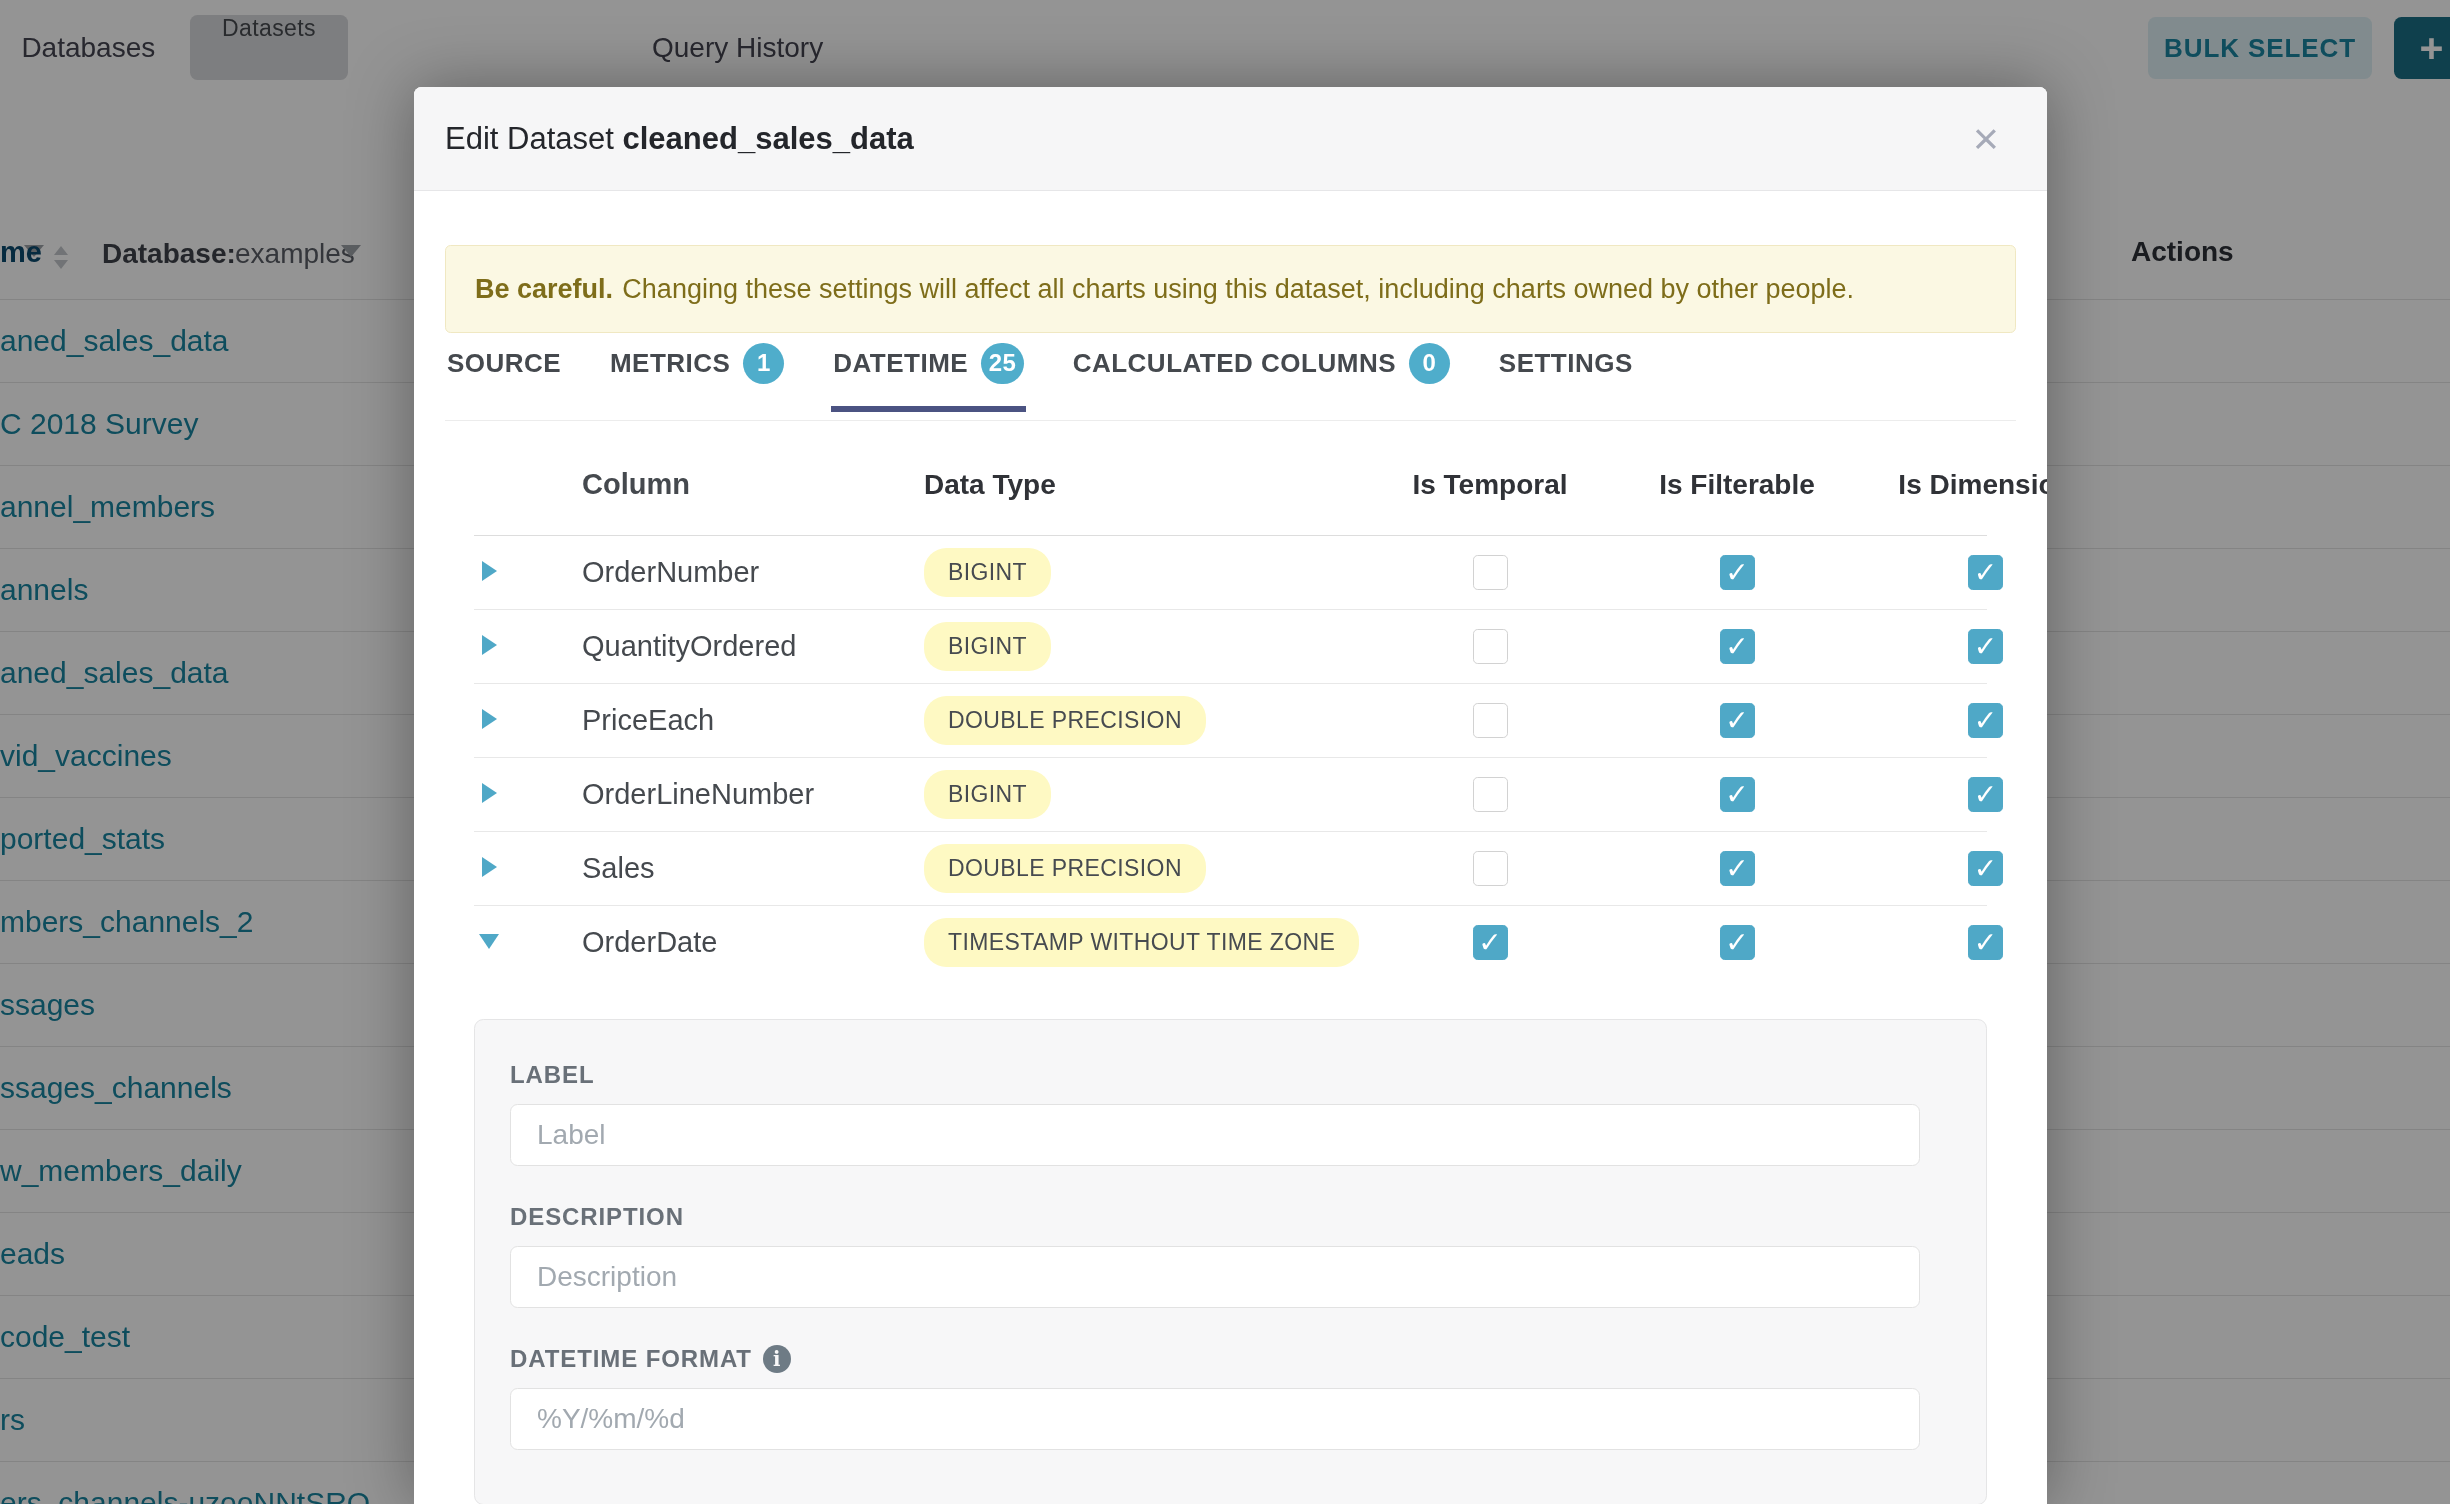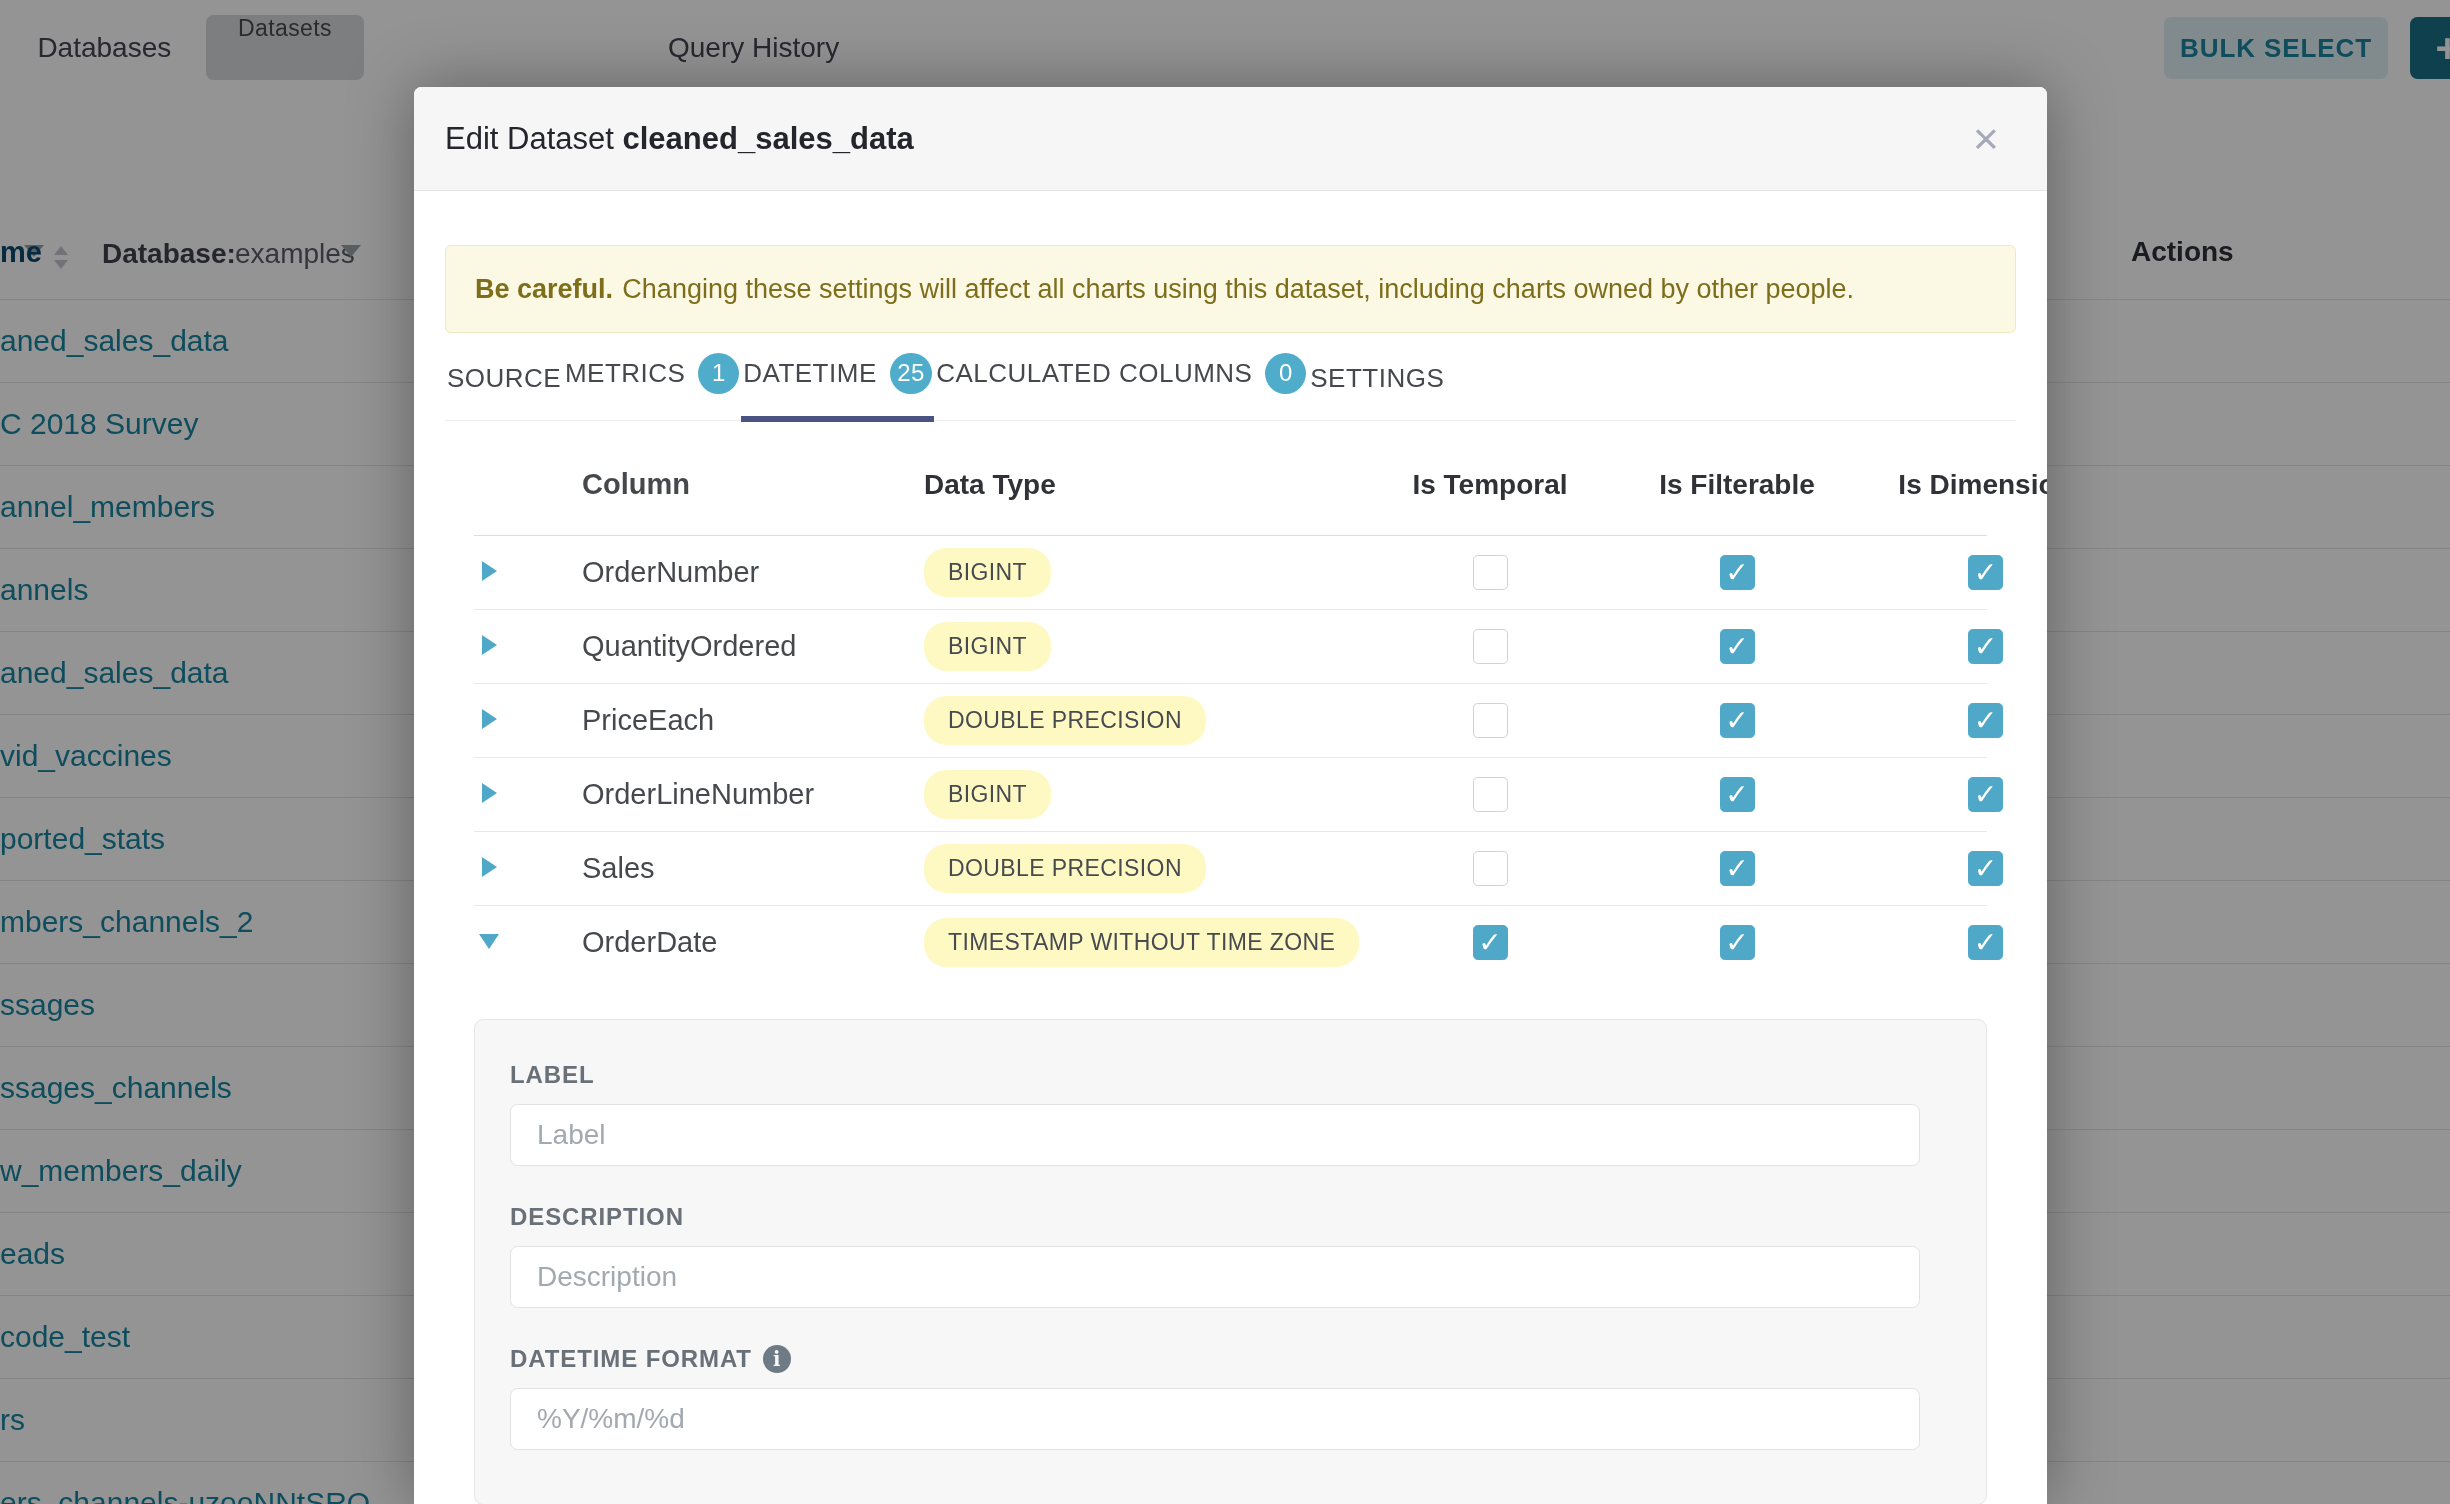--- a/index.html
+++ b/index.html
@@ -3,21 +3,21 @@
 <meta charset="utf-8">
 <style>
   html,body{margin:0;padding:0;}
   body{
     width:2450px;height:1505px;overflow:hidden;position:relative;
     font-family:"Liberation Sans","DejaVu Sans",sans-serif;
     background:#ffffff;
   }
   
   .page{position:absolute;inset:0;background:#fff;}
-  .navbar{position:absolute;top:0;left:0;right:0;height:96px;background:#fff;border-bottom:1.9px solid #E2E2E2;margin-left:16px;}
+  .navbar{position:absolute;top:0;left:0;right:0;height:96px;background:#fff;border-bottom:1.9px solid #E2E2E2;}
   .nav-item{position:absolute;top:0;height:96px;display:flex;align-items:center;font-size:28px;color:#454552;}
   .nav-item.pill{top:15px;height:65px;padding:0 32px;background:#D8D9DC;border-radius:7.5px;}
   .bulk-btn{position:absolute;left:2148px;top:17px;width:224px;height:62px;border-radius:7.5px;background:#DFF0F5;
     color:#1A85A0;font-weight:700;font-size:26px;letter-spacing:0.9px;display:flex;align-items:center;justify-content:center;text-align:right;}
   .plus-btn{position:absolute;left:2394px;top:17px;width:75px;height:62px;border-radius:7.5px 0 0 7.5px;background:#1A6E85;
     color:#fff;font-size:41px;font-weight:700;display:flex;align-items:center;justify-content:center;}
   .filterbar{position:absolute;top:96px;left:0;right:0;height:118px;background:#fff;}
   .caret-down{width:0;height:0;border-left:10.3px solid transparent;border-right:10.3px solid transparent;border-top:12px solid #9DA2A8;display:inline-block;}
   .fb-caret1{position:absolute;left:24px;top:149px;}
   .db-label{position:absolute;left:102px;top:142px;font-size:28px;font-weight:700;color:#3F434A;}
@@ -38,21 +38,21 @@
   .modal{position:absolute;left:414px;top:87px;width:1633px;height:1418px;background:#fff;border-radius:7.5px 7.5px 0 0;
     box-shadow:0 0 65px rgba(0,0,0,0.35);overflow:hidden;}
   .modal-header{height:103px;background:#F6F6F7;border-bottom:1.9px solid #E6E6E8;display:flex;align-items:center;padding:0 48px 0 31px;}
   .modal-title{font-size:31px;color:#24262B;}
   .modal-title b{font-weight:700;}
   .close-x{margin-left:auto;font-size:45px;color:#A6AAB8;line-height:1;cursor:pointer;}
   .modal-body{padding:0 31px;}
   .banner{margin-top:54px;height:88px;background:#FBF8E3;border:0.9px solid #F0E8C2;border-radius:5.6px;
     display:flex;align-items:center;padding:16px 29px;font-size:27px;color:#7E6D1A;box-sizing:border-box;}
   .banner b{font-weight:700;margin-right:9.3px;white-space:nowrap;}
-  .tabs{display:flex;align-items:flex-end;height:87px;border-bottom:1.9px solid #ECECEC;}
+  .tabs{display:flex;gap:45px;align-items:center;height:87px;border-bottom:1.9px solid #ECECEC;font-weight:bold;}
   .tab{display:flex;align-items:center;gap:13px;padding:0 1.9px 22.4px 1.9px;border-bottom:6.5px solid transparent;margin-bottom:-1.9px;
     font-size:26px;letter-spacing:0.5px;color:#45494E;cursor:pointer;}
   .tab.active{border-bottom-color:#4B5382;}
   .badge{min-width:41px;height:41px;border-radius:20.5px;padding:0 7.5px;background:#4FADCB;color:#fff;font-size:24px;
     display:flex;align-items:center;justify-content:center;box-sizing:border-box;}
   
   .cols-table{margin:0 29px;}
   .crow{display:grid;grid-template-columns:37px 261px 475px 198px 200px 201px 1fr;align-items:center;height:73px;border-bottom:1.9px solid #E8E8E8;gap:48px;}
   .crow.thead{height:101px;padding-top:13px;border-bottom:1.9px solid #DDDDDD;font-weight:600;font-size:28px;color:#303237;}
   .crow.last{border-bottom:none;}

